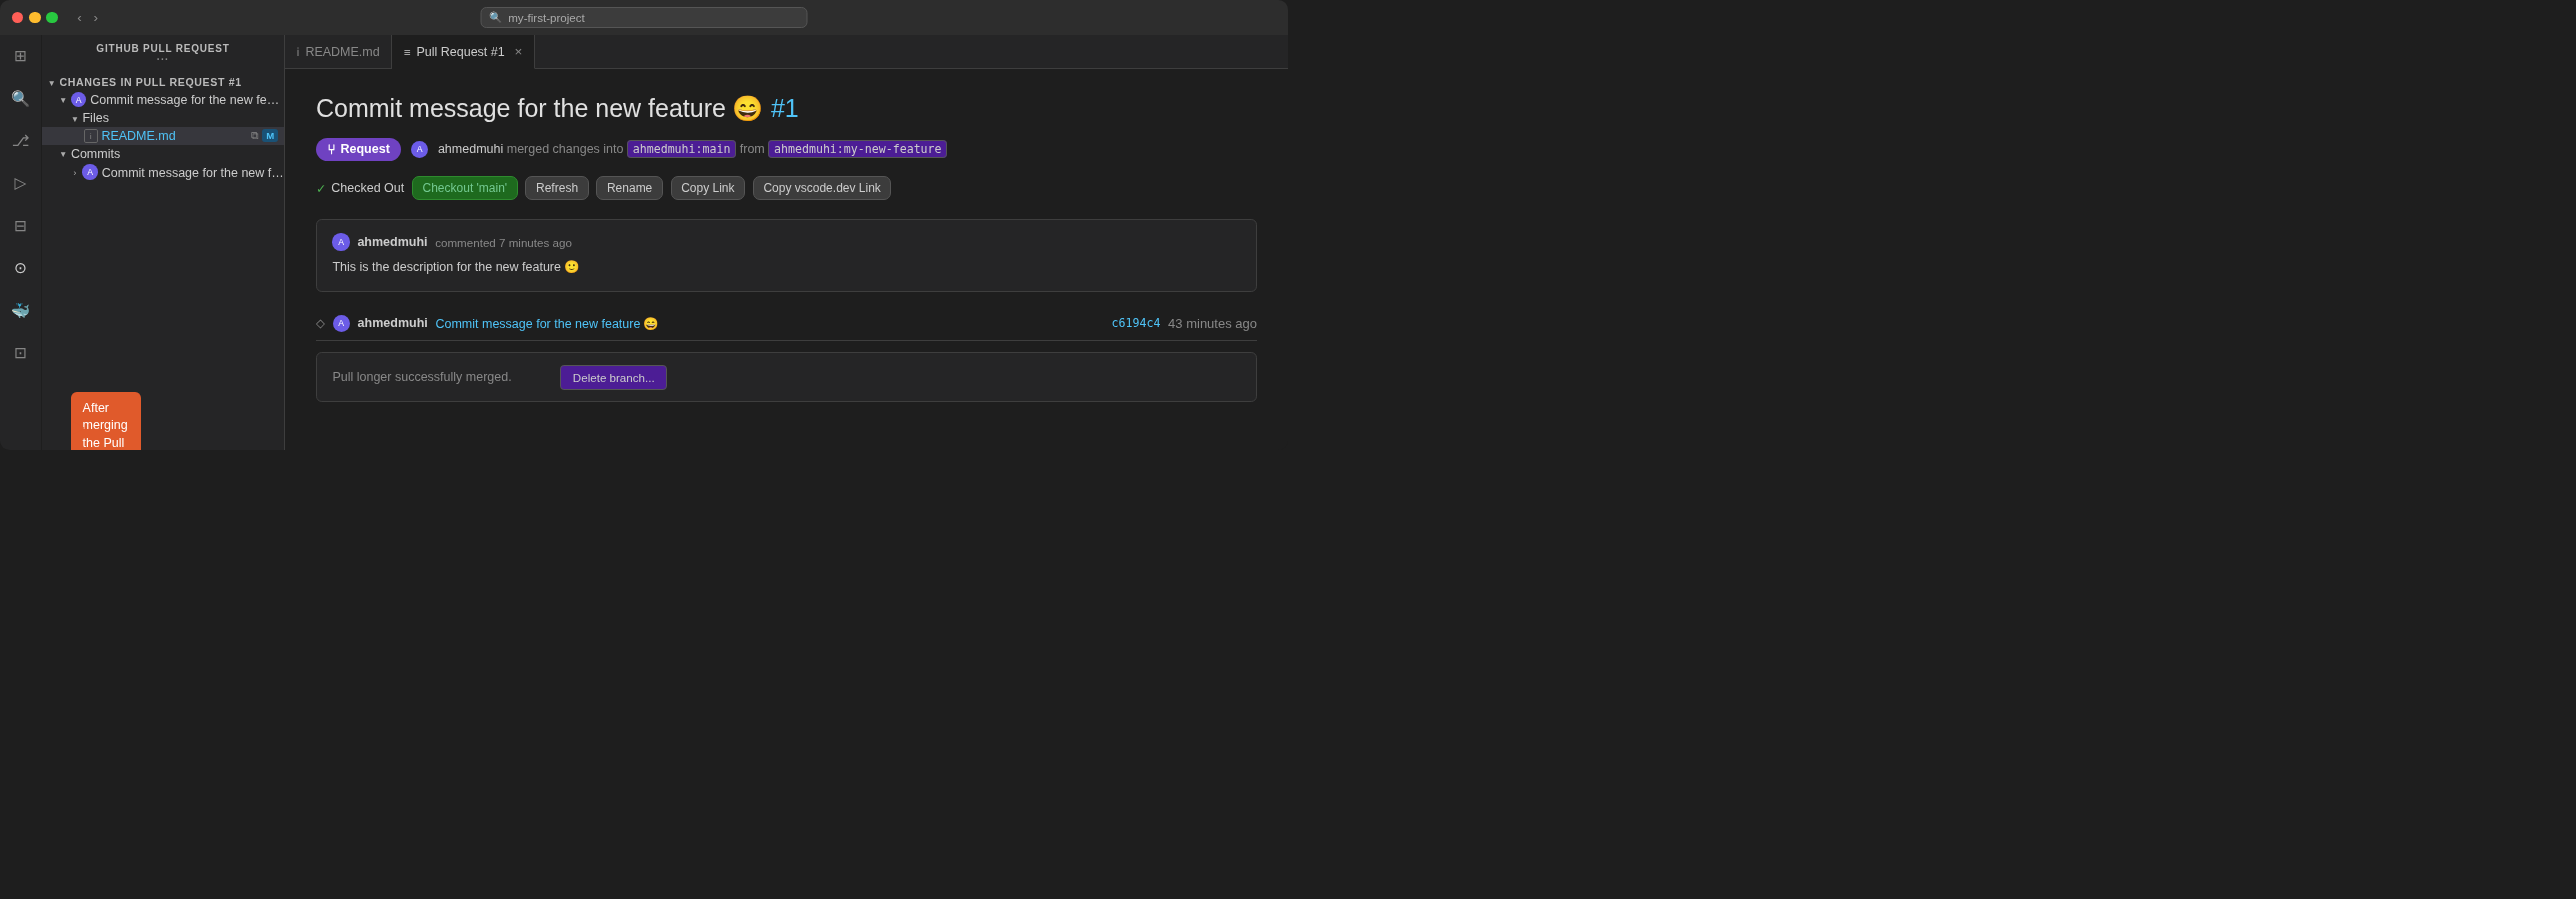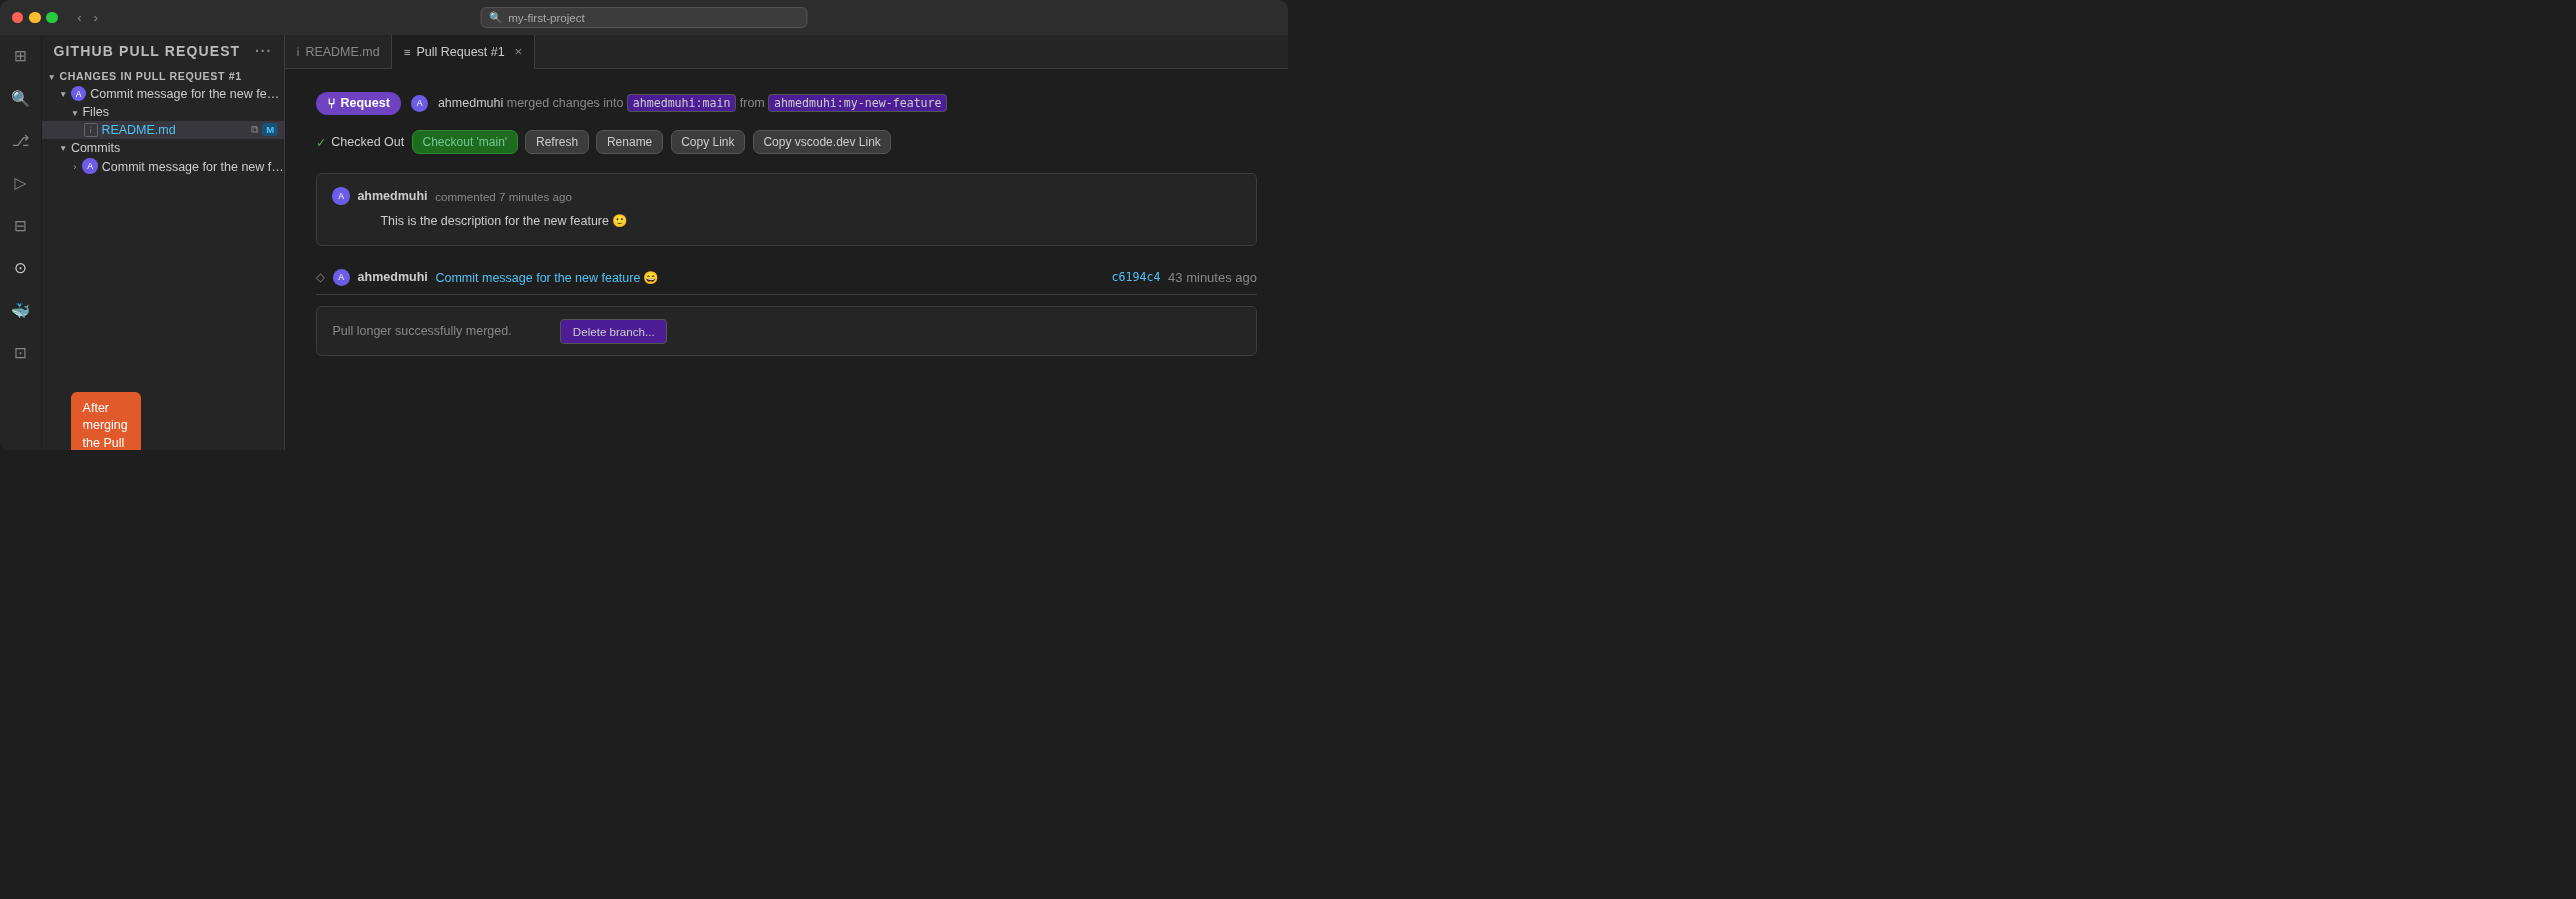--- a/index.html
+++ b/index.html
@@ -100,27 +100,28 @@
       width: 243px;
       background: #252526;
       border-right: 1px solid #3e3e3e;
       display: flex;
       flex-direction: column;
       overflow: hidden;
     }
     .sidebar-header {
       display: flex;
       align-items: center;
-      justify-content: space-between;
+      justify-content: flex-end;
       padding: 7.7px 11.6px;
-      font-size: 14px;
+      font-size: 10px;
       font-weight: 700;
       letter-spacing: 0.08em;
       color: #bbbbbb;
       text-transform: uppercase;
+      flex-direction: column;
     }
     .sidebar-more { color: #888; cursor: pointer; }
     .sidebar-content { flex: 1; overflow-y: auto; padding: 1.9px 0; }
     .tree-item {
       display: flex;
       align-items: center;
       padding: 1.9px 0;
       cursor: pointer;
       white-space: nowrap;
       overflow: hidden;
@@ -312,21 +313,21 @@
       margin-bottom: 15.4px;
     }
     .comment-header {
       display: flex;
       align-items: center;
       gap: 7.7px;
       margin-bottom: 7.7px;
     }
     .comment-user { color: #cccccc; font-weight: 600; font-size: 12.5px; }
     .comment-meta { color: #888; font-size: 11.6px; }
-    .comment-body { color: #cccccc; font-size: 12.5px; line-height: 1.5; margin-left: 48px; }
+    .comment-body { color: #cccccc; font-size: 12.5px; line-height: 1.5; }
 
     .commit-row {
       display: flex;
       align-items: center;
       gap: 7.7px;
       padding: 7.7px 0;
       border-bottom: 1px solid #3e3e3e;
       margin-bottom: 11.6px;
     }
     .commit-icon { color: #888; font-size: 11.6px; }
@@ -468,20 +469,24 @@
       </div>
       <div class="tab active">
         <span class="tab-icon">≡</span>
         <span>Pull Request #1</span>
         <span class="tab-close">×</span>
       </div>
     </div>
 
     <div class="pr-content">
 
+      <div class="pr-title">
+        <span>Commit message for the new feature 😄</span>
+        <span class="pr-number">#1</span>
+      </div>
 
       <div class="pr-status-row">
         <div class="merged-badge">
           <span class="merge-icon">⑂</span>
           <span>Request</span>
         </div>
         <div class="mini-avatar">A</div>
         <span class="pr-meta-text">
           <span class="user">ahmedmuhi</span>
           <span> merged changes into </span>

